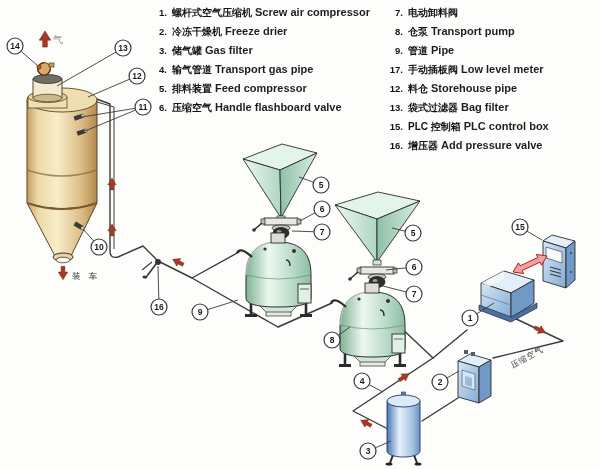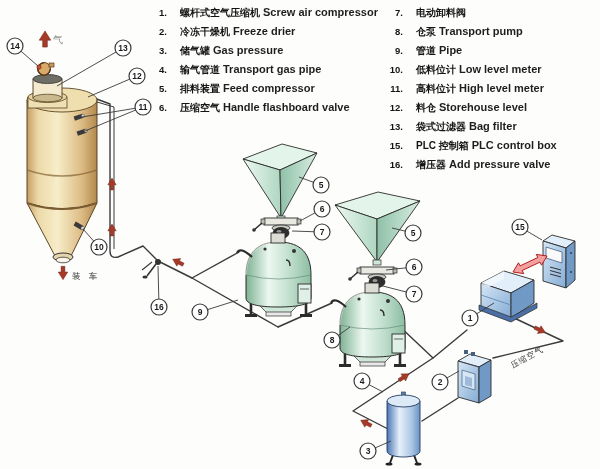--- a/index.html
+++ b/index.html
@@ -7,21 +7,21 @@
     position:relative;width:600px;height:469px;background:#fdfdfb;overflow:hidden;
     font-family:"Liberation Sans",sans-serif;
   }
   
   .legend{position:absolute;left:152px;top:6px;width:446px;height:190px;}
   .lcol{position:absolute;top:0;}
   .lcol.left{left:0;width:232px;}
   .lcol.right{left:236px;width:210px;}
   .lrow{display:flex;align-items:baseline;height:19px;white-space:nowrap;}
   .lnum{min-width:15px;text-align:right;font-weight:bold;font-size:9.5px;color:#141414;margin-right:5px;}
-  .lzh{font-size:10px;color:#141414;font-weight:600;margin-right:3px;margin-left:8px;}
+  .lzh{font-size:10px;color:#141414;font-weight:600;margin-right:3px;}
   .len{font-size:11px;color:#1e1e1e;font-weight:600;}
   
   svg{position:absolute;left:0;top:0;}
   .pipe{stroke:#3a3a3a;stroke-width:1.4;fill:none;stroke-linejoin:round;stroke-linecap:round;}
   .pipe2{stroke:#3a3a3a;stroke-width:1;fill:none;}
   .leader{stroke:#3a3a3a;stroke-width:0.9;fill:none;}
   .callout-circle{fill:#ffffff;stroke:#3a3a3a;stroke-width:1.2;}
   .callout-num{font-size:8.5px;font-weight:bold;fill:#1a1a1a;text-anchor:middle;}
   .outline{stroke:#2b2b2b;stroke-width:0.9;}
   .thin{stroke:#2b2b2b;stroke-width:0.7;}
@@ -42,21 +42,21 @@
           <span class="len">Screw air compressor</span>
         </div>
       <div class="lrow">
           <span class="lnum">2.</span>
           <span class="lzh">冷冻干燥机</span>
           <span class="len">Freeze drier</span>
         </div>
       <div class="lrow">
           <span class="lnum">3.</span>
           <span class="lzh">储气罐</span>
-          <span class="len">Gas pressure</span>
+          <span class="len">Gas filter</span>
         </div>
       <div class="lrow">
           <span class="lnum">4.</span>
           <span class="lzh">输气管道</span>
           <span class="len">Transport gas pipe</span>
         </div>
       <div class="lrow">
           <span class="lnum">5.</span>
           <span class="lzh">排料装置</span>
           <span class="len">Feed compressor</span>
@@ -76,33 +76,28 @@
           <span class="lnum">8.</span>
           <span class="lzh">仓泵</span>
           <span class="len">Transport pump</span>
         </div>
       <div class="lrow">
           <span class="lnum">9.</span>
           <span class="lzh">管道</span>
           <span class="len">Pipe</span>
         </div>
       <div class="lrow">
-          <span class="lnum">10.</span>
-          <span class="lzh">低料位计</span>
+          <span class="lnum">17.</span>
+          <span class="lzh">手动插板阀</span>
           <span class="len">Low level meter</span>
-        </div>
-      <div class="lrow">
-          <span class="lnum">11.</span>
-          <span class="lzh">高料位计</span>
-          <span class="len">High level meter</span>
         </div>
       <div class="lrow">
           <span class="lnum">12.</span>
           <span class="lzh">料仓</span>
-          <span class="len">Storehouse level</span>
+          <span class="len">Storehouse pipe</span>
         </div>
       <div class="lrow">
           <span class="lnum">13.</span>
           <span class="lzh">袋式过滤器</span>
           <span class="len">Bag filter</span>
         </div>
       <div class="lrow">
           <span class="lnum">15.</span>
           <span class="lzh">PLC 控制箱</span>
           <span class="len">PLC control box</span>

